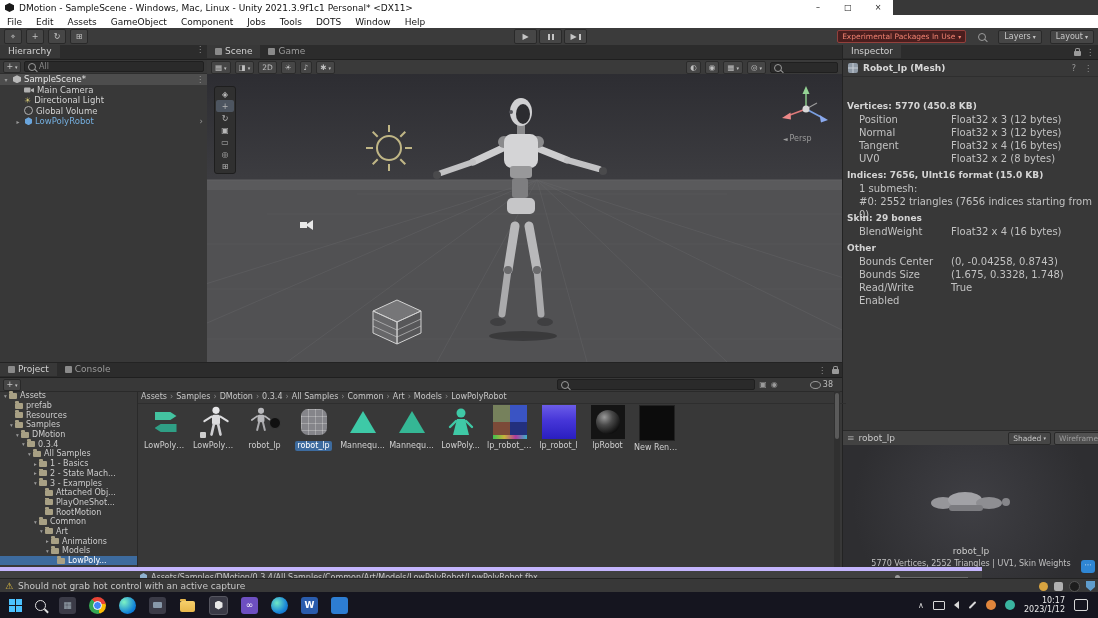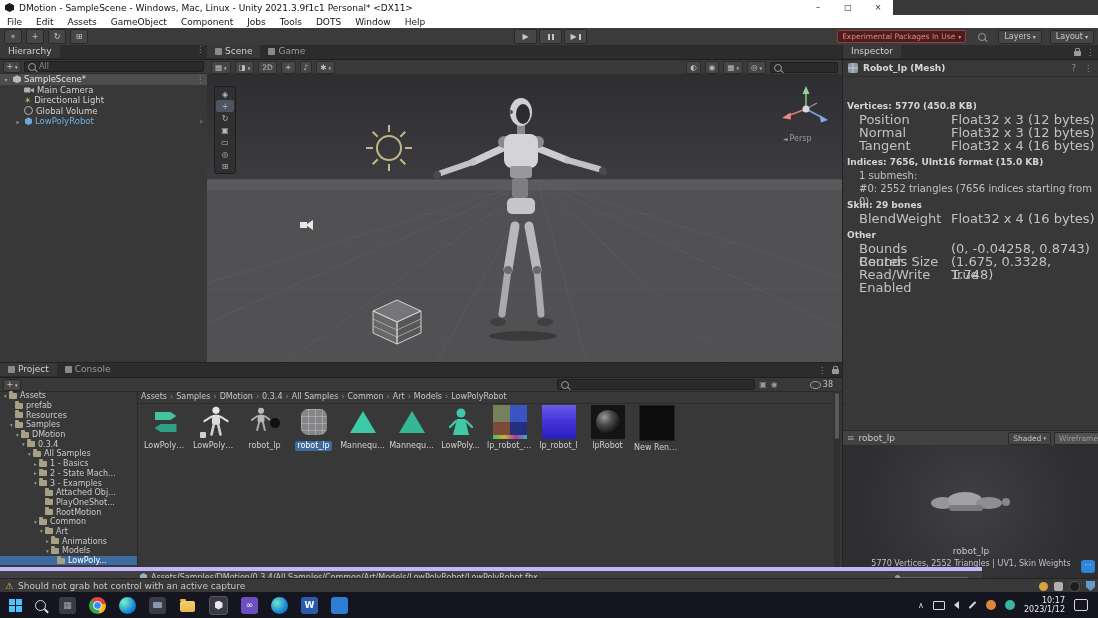--- a/index.html
+++ b/index.html
@@ -25,21 +25,21 @@
   .tabicon{width:7px;height:7px;background:#8a8a8a;border-radius:1px;flex:none}
   .kebab{color:#9a9a9a;font-size:8px;padding:0 3px}
   .lock{width:7px;height:5px;background:#9a9a9a;border-radius:1px;position:relative;margin-top:3px}
   .lock::before{content:"";position:absolute;left:1px;top:-3px;width:3px;height:2px;border:1px solid #9a9a9a;border-bottom:none;border-radius:2px 2px 0 0}
   
   .searchbox{background:#2a2a2a;border:1px solid #1f1f1f;border-radius:2px;color:#8a8a8a;font-size:8px;display:flex;align-items:center;gap:3px;padding:0 3px}
   .hrow{display:flex;align-items:center;height:10.5px;font-size:8.5px;color:#d2d2d2;gap:3px;padding-left:24px}
   .hrow .harrow{width:8px;text-align:center;color:#999;font-size:6px;flex:none}
   
   .phead{font-weight:bold;color:#d4d4d4;height:13px;line-height:13px;font-size:9px}
-  .prow{display:flex;height:13px;line-height:13px;color:#c2c2c2;padding-left:12px;font-size:13px}
+  .prow{display:flex;height:13px;line-height:13px;color:#c2c2c2;padding-left:12px;font-size:10px}
   .prow .pn{width:92px;flex:none}
   .pline{height:13px;line-height:13px;padding-left:12px;color:#c2c2c2;font-size:10px}
   .gap{height:4px}
   
   .trow{display:flex;align-items:center;height:9.7px;font-size:8px;color:#cccccc;white-space:nowrap;overflow:hidden}
   .trow .tarrow{width:7px;flex:none;text-align:center;color:#9a9a9a;font-size:5.5px}
   .trow.sel{background:#3d6b9e;color:#fff}
   .folder{width:8px;height:6px;background:#a8a084;border-radius:1px;position:relative;margin-right:3px;flex:none}
   .folder::before{content:"";position:absolute;top:-2px;left:0;width:4px;height:2px;background:#a8a084;border-radius:1px 1px 0 0}
   .aitem{width:45px;display:flex;flex-direction:column;align-items:center;gap:2px;flex:none}
@@ -349,20 +349,24 @@
         <span class="pv">Float32 x 3 (12 bytes)</span>
       </div>
     <div class="prow">
         <span class="pn">Normal</span>
         <span class="pv">Float32 x 3 (12 bytes)</span>
       </div>
     <div class="prow">
         <span class="pn">Tangent</span>
         <span class="pv">Float32 x 4 (16 bytes)</span>
       </div>
+    <div class="prow">
+        <span class="pn">UV0</span>
+        <span class="pv">Float32 x 2 (8 bytes)</span>
+      </div>
     <div class="gap"></div>
     <div class="phead">Indices: 7656, UInt16 format (15.0 KB)</div>
     <div class="pline">1 submesh:</div>
     <div class="pline">#0: 2552 triangles (7656 indices starting from 0)</div>
     <div class="gap"></div>
     <div class="phead">Skin: 29 bones</div>
     <div class="prow">
         <span class="pn">BlendWeight</span>
         <span class="pv">Float32 x 4 (16 bytes)</span>
       </div>

